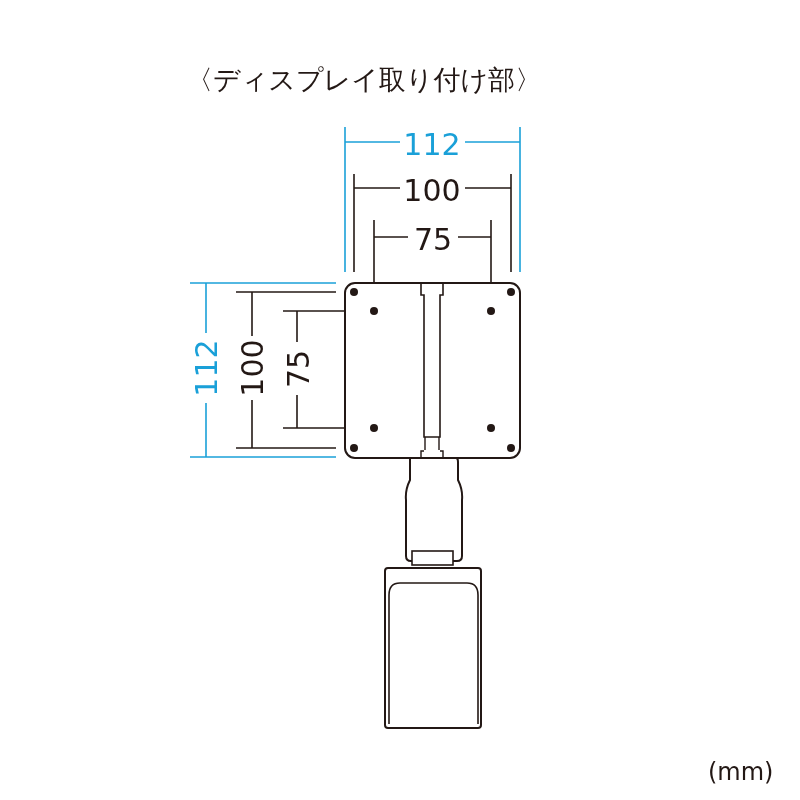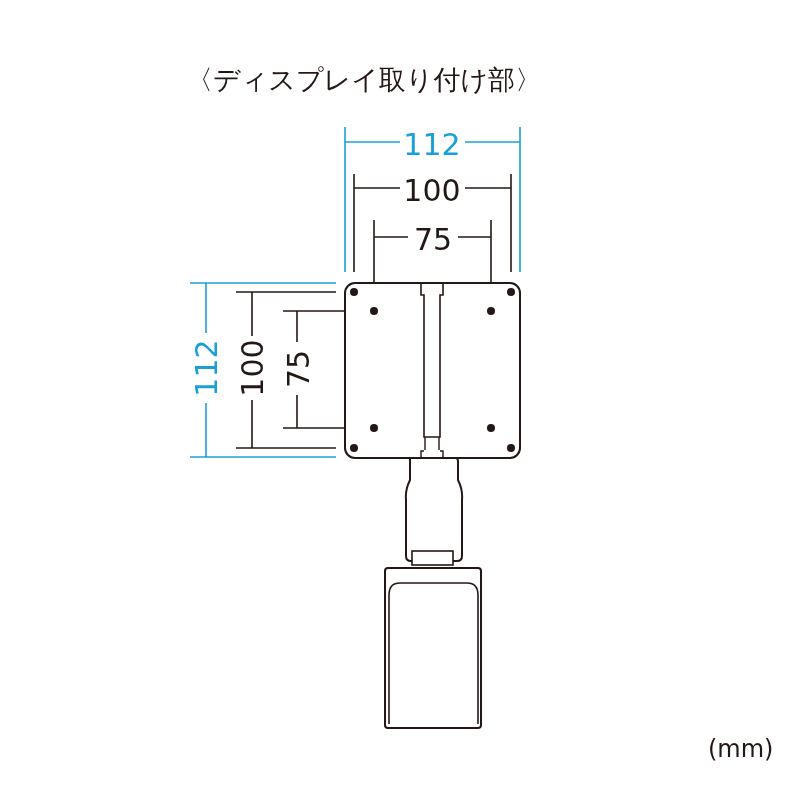--- a/index.html
+++ b/index.html
@@ -1,18 +1,18 @@
 <!DOCTYPE html>
 <html><head>
 <meta charset="utf-8">
 <style>
   html,body{margin:0;padding:0;background:#ffffff;}
   body{width:800px;height:800px;position:relative;overflow:hidden;font-family:"DejaVu Sans","Liberation Sans",sans-serif;}
   .title{position:absolute;left:172px;top:62px;font-size:27px;color:#231815;letter-spacing:0px;white-space:nowrap;margin-left:14px;}
-  .unit{position:absolute;left:708px;top:735px;font-size:24px;color:#231815;}
+  .unit{position:absolute;left:708px;top:758px;font-size:24px;color:#231815;}
   svg{position:absolute;left:0;top:0;}
   .lbl{font-family:"DejaVu Sans",sans-serif;font-size:30px;font-weight:normal;}
 </style>
 </head>
 <body>
 
 <div class="title">〈ディスプレイ取り付け部〉</div>
 
 <svg width="800" height="800" viewBox="0 0 800 800">
 

